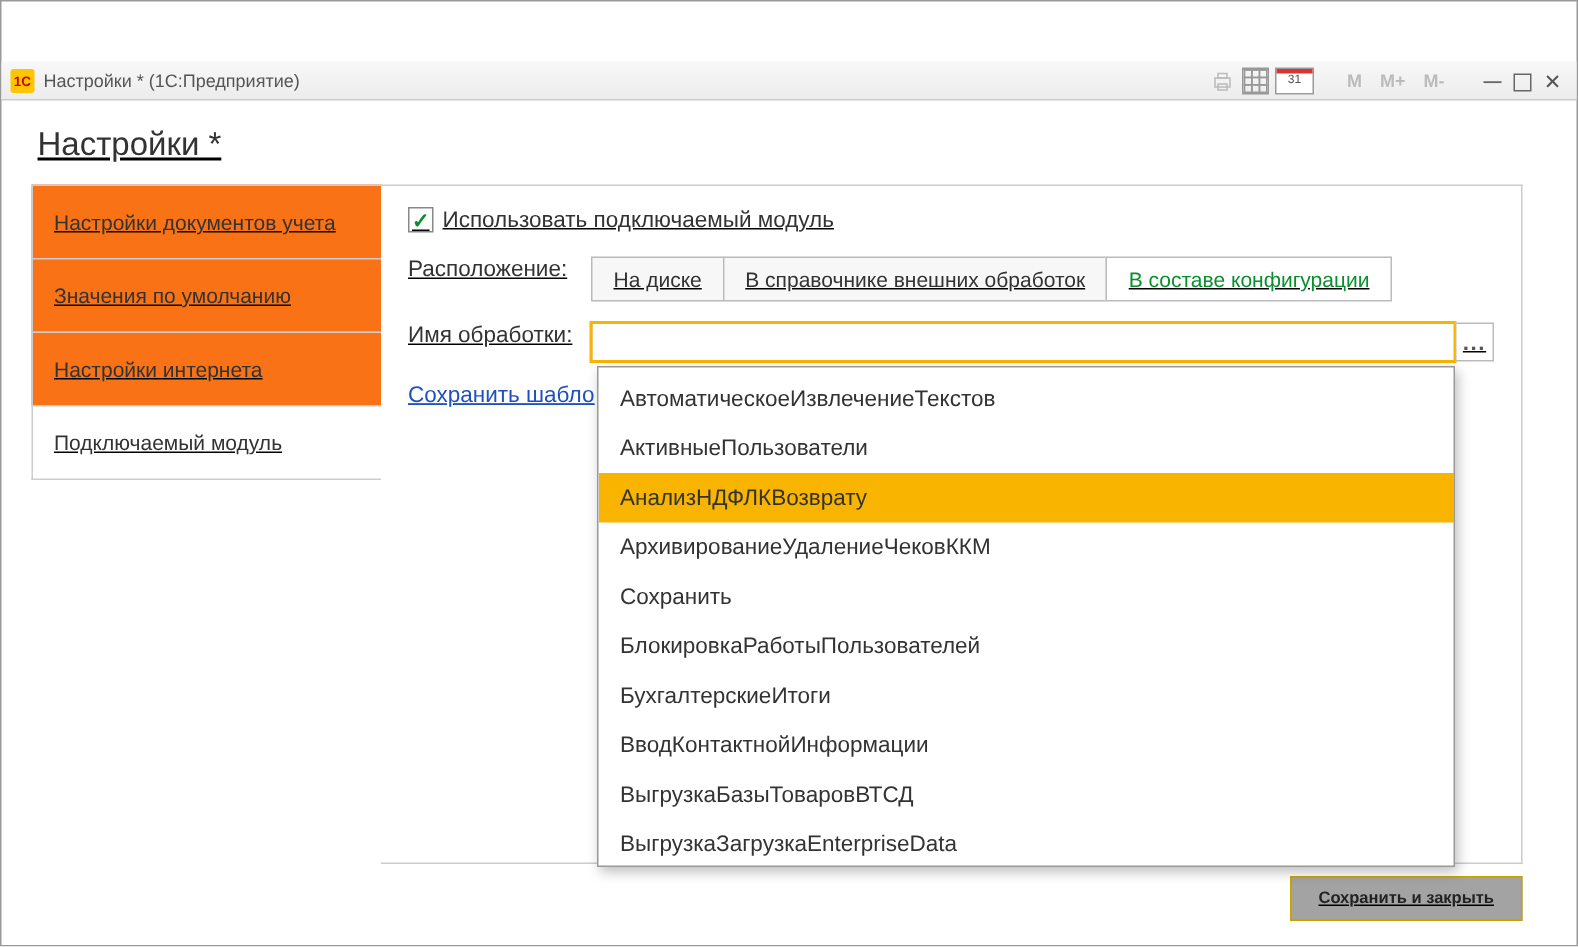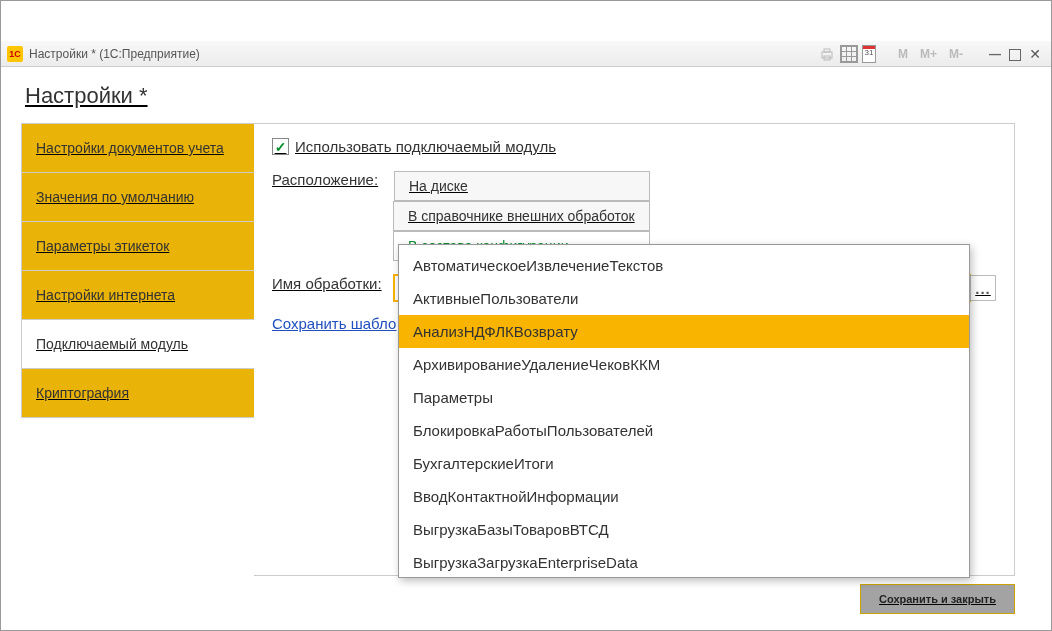--- a/index.html
+++ b/index.html
@@ -57,21 +57,21 @@
       font-size: 12px;
       color: #888;
       border: 1px solid transparent;
       cursor: pointer;
     }
     .tb-icon.m { font-weight:bold; color:#bbb; font-size:12px; width:auto; padding:0 3px;}
     .tb-icon.minimize::before { content:"—"; font-weight:bold; color:#666;}
     .tb-icon.maximize { border:1px solid #666; width:12px; height:12px; margin-top:2px;}
     .tb-icon.close::before { content:"✕"; color:#555; font-size:14px;}
     .tb-sep { width:10px; }
-    .tb-cal { position:relative; width:14px;height:18px;border:1px solid #999;background:#fff;font-size:8px;text-align:center;line-height:14px;}
+    .tb-cal { position:relative; width:26px;height:18px;border:1px solid #999;background:#fff;font-size:8px;text-align:center;line-height:14px;}
     .tb-cal::before{content:"";position:absolute;top:0;left:0;right:0;height:3px;background:#d33;}
     .tb-grid { width:18px;height:18px;border:1px solid #999;
       background-image:linear-gradient(#999 1px,transparent 1px),linear-gradient(90deg,#999 1px,transparent 1px);
       background-size:5px 5px;}
     .tb-print{width:18px;height:18px;display:inline-flex;align-items:center;justify-content:center;color:#bbb;}
 
     .content {
       flex: 1;
       padding: 10px 36px 16px 20px;
       display: flex;
@@ -91,21 +91,21 @@
       position: relative;
     }
     .sidebar {
       width: 234px;
       flex-shrink: 0;
     }
     .sidebar-item {
       border: 1px solid #ccc;
       border-bottom: none;
       padding: 16px 14px;
-      background: #eab308;
+      background: #f97316;
       cursor: pointer;
       color: #333;
       font-size: 14px;
     }
     .sidebar-item:last-child { border-bottom:1px solid #ccc; }
     .sidebar-item.active { background: #fff; border-right: 1px solid #fff; }
     .main-panel {
       flex: 1;
       border: 1px solid #ccc;
       border-left: none;
@@ -138,21 +138,21 @@
       line-height: 1;
     }
     .field-row {
       display: flex;
       align-items: flex-start;
       gap: 8px;
       margin-bottom: 14px;
       font-size: 15px;
     }
     .field-label { width: 114px; color:#333;}
-    .btn-group { display:flex;flex-direction:column; }
+    .btn-group { display:flex; }
     .tab-btn {
       border: 1px solid #bbb;
       padding: 6px 14px;
       background: #f7f7f7;
       cursor: pointer;
       font-size: 14px;
       color: #333;
       margin-left: -1px;
     }
     .tab-btn:first-child{margin-left:0;}
@@ -267,24 +267,22 @@
   </div>
 
   <div class="content">
     <h1 class="page-title">Настройки *</h1>
 
     <div class="body-row">
 
       <div class="sidebar">
         <div class="sidebar-item">Настройки документов учета</div>
         <div class="sidebar-item">Значения по умолчанию</div>
-        <div class="sidebar-item">Параметры этикеток</div>
         <div class="sidebar-item">Настройки интернета</div>
         <div class="sidebar-item active">Подключаемый модуль</div>
-        <div class="sidebar-item">Криптография</div>
       </div>
 
       <div class="main-panel">
         <div class="checkbox-row">
           <span class="checkbox"></span>
           <span>Использовать подключаемый модуль</span>
         </div>
 
         <div class="field-row">
           <span class="field-label">Расположение:</span>
@@ -313,21 +311,21 @@
     <div class="footer">
       <button class="primary-btn">Сохранить и закрыть</button>
     </div>
 
     <div class="dropdown">
       <div class="dropdown-list">
         <div class="dd-item">АвтоматическоеИзвлечениеТекстов</div>
         <div class="dd-item">АктивныеПользователи</div>
         <div class="dd-item hl">АнализНДФЛКВозврату</div>
         <div class="dd-item">АрхивированиеУдалениеЧековККМ</div>
-        <div class="dd-item">Параметры</div>
+        <div class="dd-item">Сохранить</div>
         <div class="dd-item">БлокировкаРаботыПользователей</div>
         <div class="dd-item">БухгалтерскиеИтоги</div>
         <div class="dd-item">ВводКонтактнойИнформации</div>
         <div class="dd-item">ВыгрузкаБазыТоваровВТСД</div>
         <div class="dd-item">ВыгрузкаЗагрузкаEnterpriseData</div>
       </div>
     </div>
 
   </div>
 </div>

